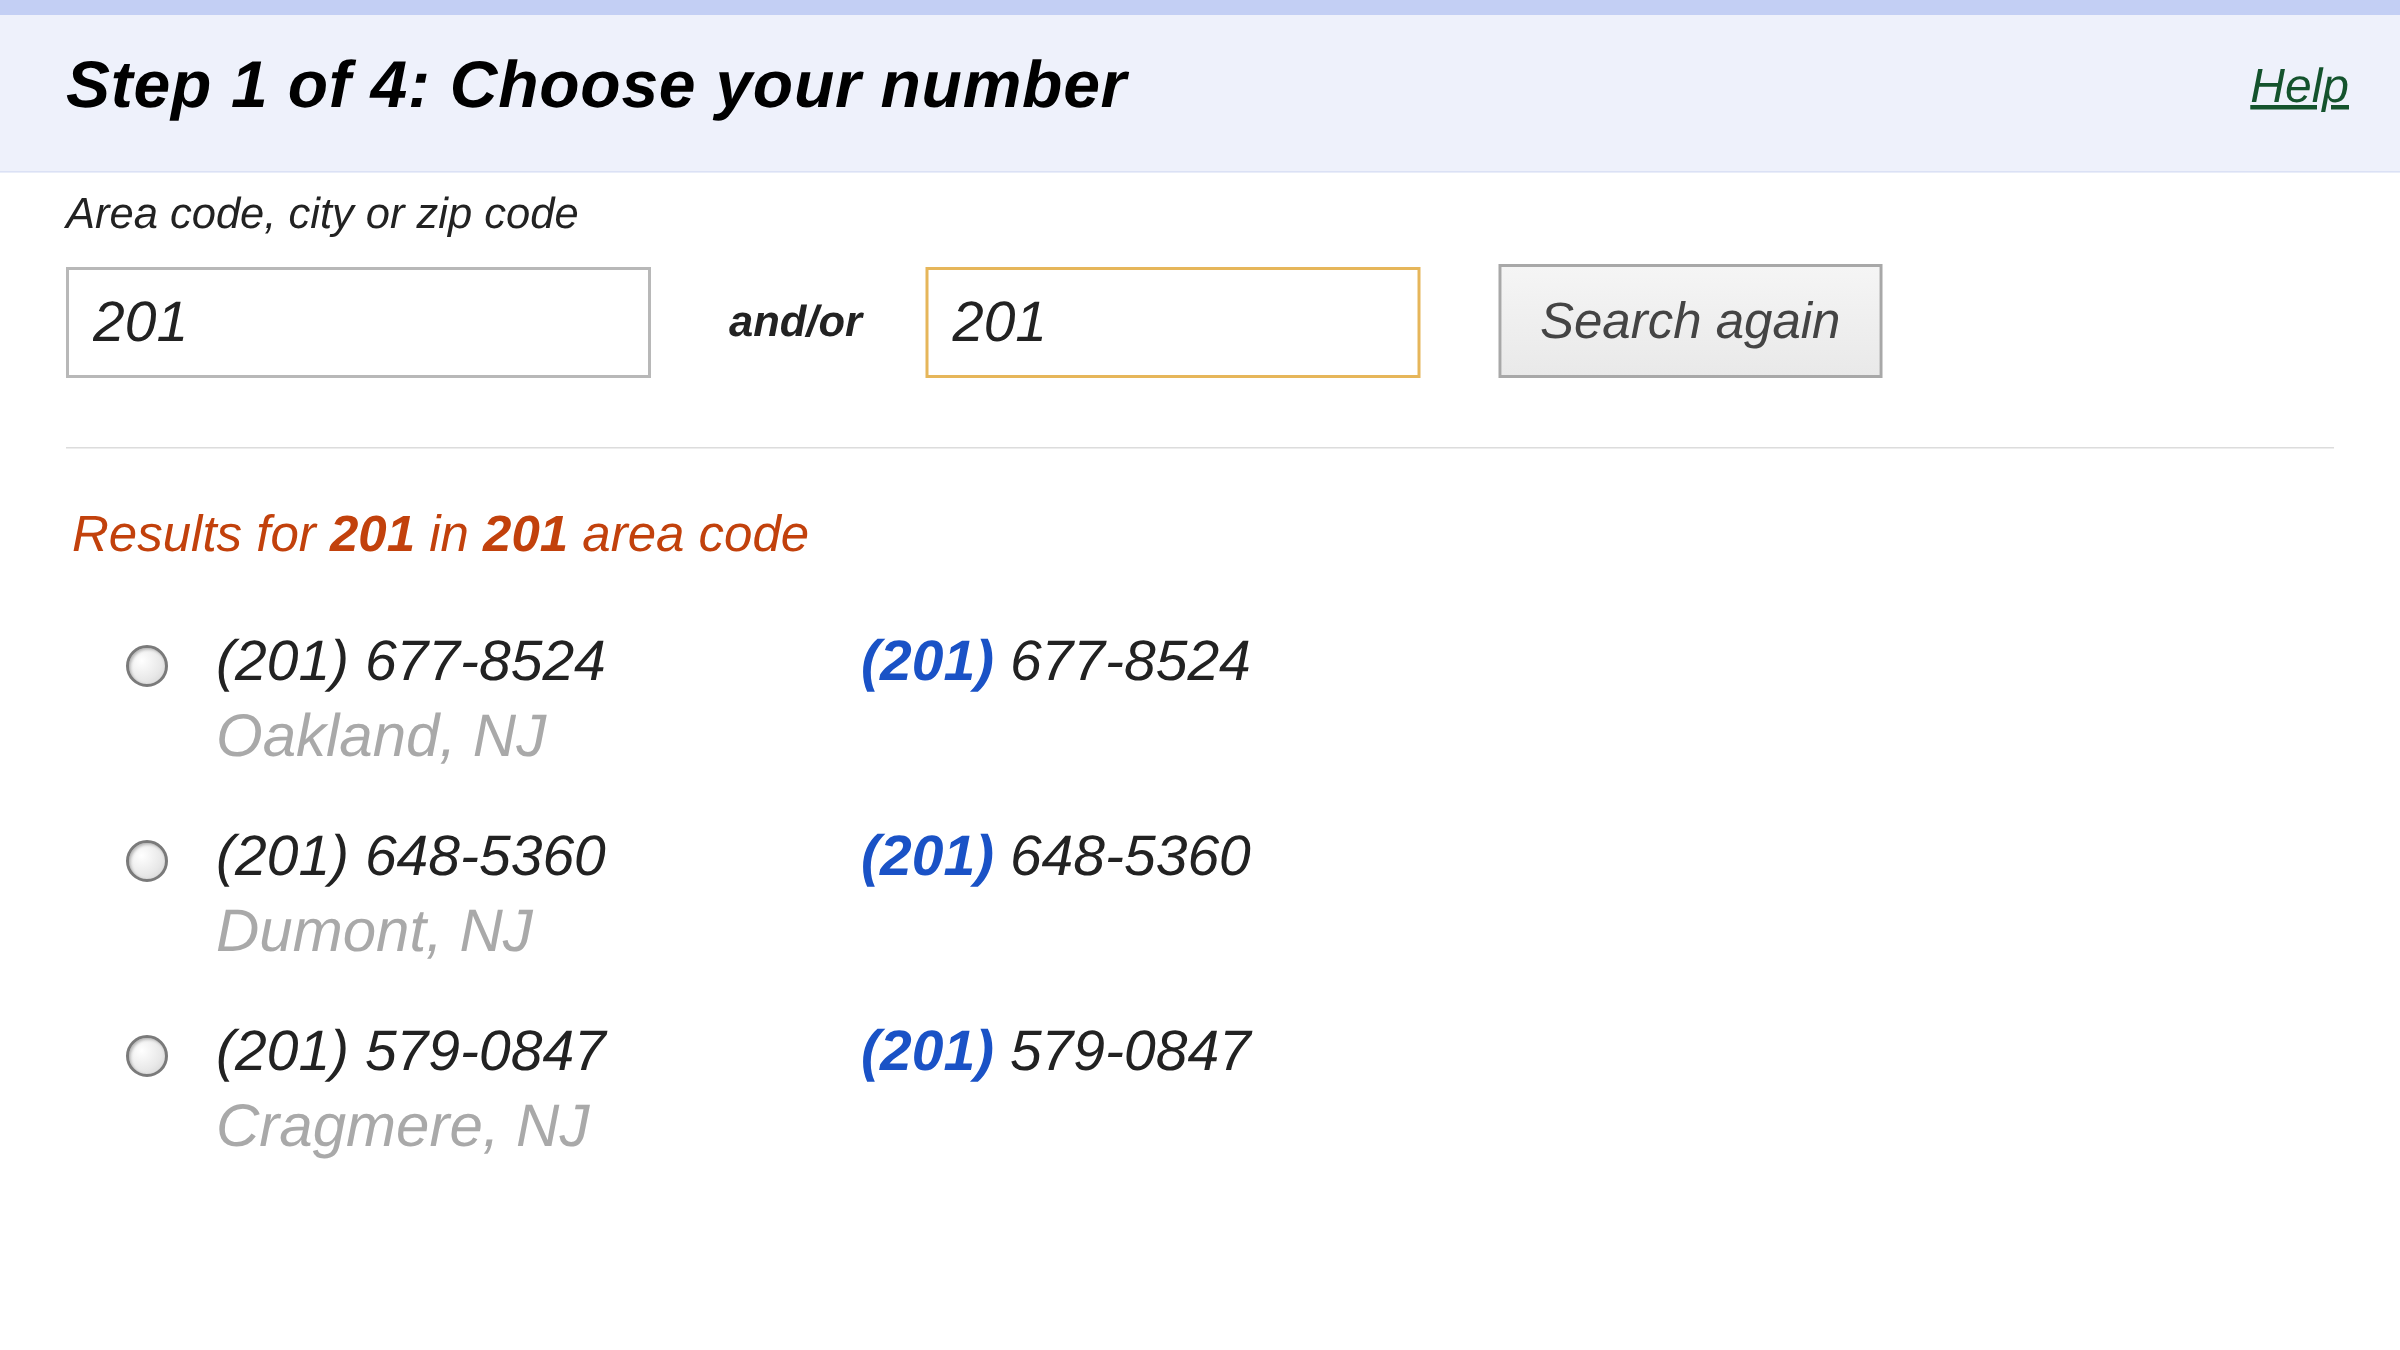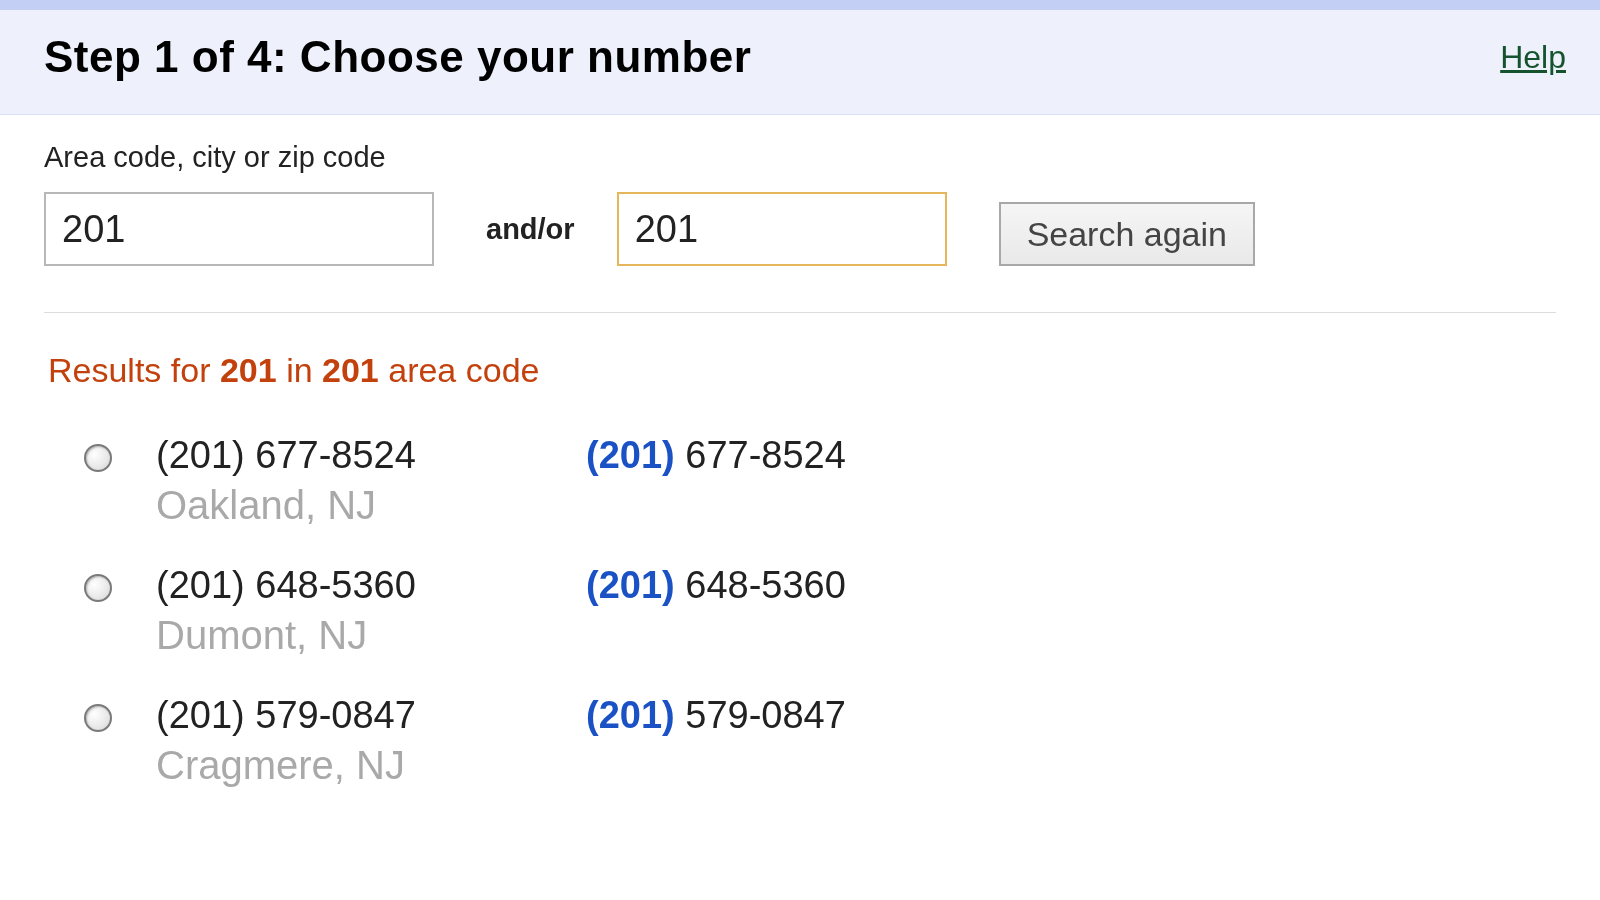--- a/index.html
+++ b/index.html
@@ -1,15 +1,15 @@
 <!DOCTYPE html>
 <html><head>
 <meta charset="utf-8">
 <style>
-  * { box-sizing: border-box; }
+  * { box-sizing: border-box; font-style: italic; }
   html, body {
     margin: 0;
     padding: 0;
     width: 1600px;
     height: 900px;
     font-family: Arial, Helvetica, sans-serif;
     background: #fff;
     overflow: hidden;
   }
   .topstrip {
@@ -31,21 +31,21 @@
     font-weight: bold;
     color: #000;
     letter-spacing: 0.5px;
   }
   .help-link {
     font-size: 32px;
     color: #14532d;
     text-decoration: underline;
   }
   .main {
-    padding: 26px 44px 0 44px;
+    padding: 12px 44px 0 44px;
   }
   .search-row {
     display: flex;
     align-items: flex-end;
     gap: 0;
     padding-bottom: 46px;
     border-bottom: 1px solid #dcdcdc;
   }
   .field {
     display: flex;
@@ -75,21 +75,21 @@
   }
   .conj {
     font-size: 29px;
     font-weight: bold;
     color: #222;
     padding: 0 42px 20px 52px;
     align-self: flex-end;
   }
   .spacer-small { width: 52px; }
   .search-btn {
-    height: 64px;
+    height: 76px;
     padding: 0 26px;
     font-size: 34px;
     color: #444;
     background: linear-gradient(#f5f5f5, #e9e9e9);
     border: 2px solid #a8a8a8;
     cursor: pointer;
     align-self: flex-end;
   }
   .results-heading {
     font-size: 34px;
@@ -98,21 +98,20 @@
     font-weight: normal;
   }
   .results-heading b { font-weight: bold; }
   .results-list {
     padding-left: 40px;
   }
   .result-row {
     display: flex;
     align-items: flex-start;
     margin-bottom: 36px;
-    gap: 12px;
   }
   .radio {
     appearance: none;
     -webkit-appearance: none;
     width: 28px;
     height: 28px;
     border: 2px solid #7a7a7a;
     border-radius: 50%;
     margin: 10px 32px 0 0;
     background: radial-gradient(circle at 35% 35%, #fff 0%, #e8e8e8 60%, #d0d0d0 100%);

